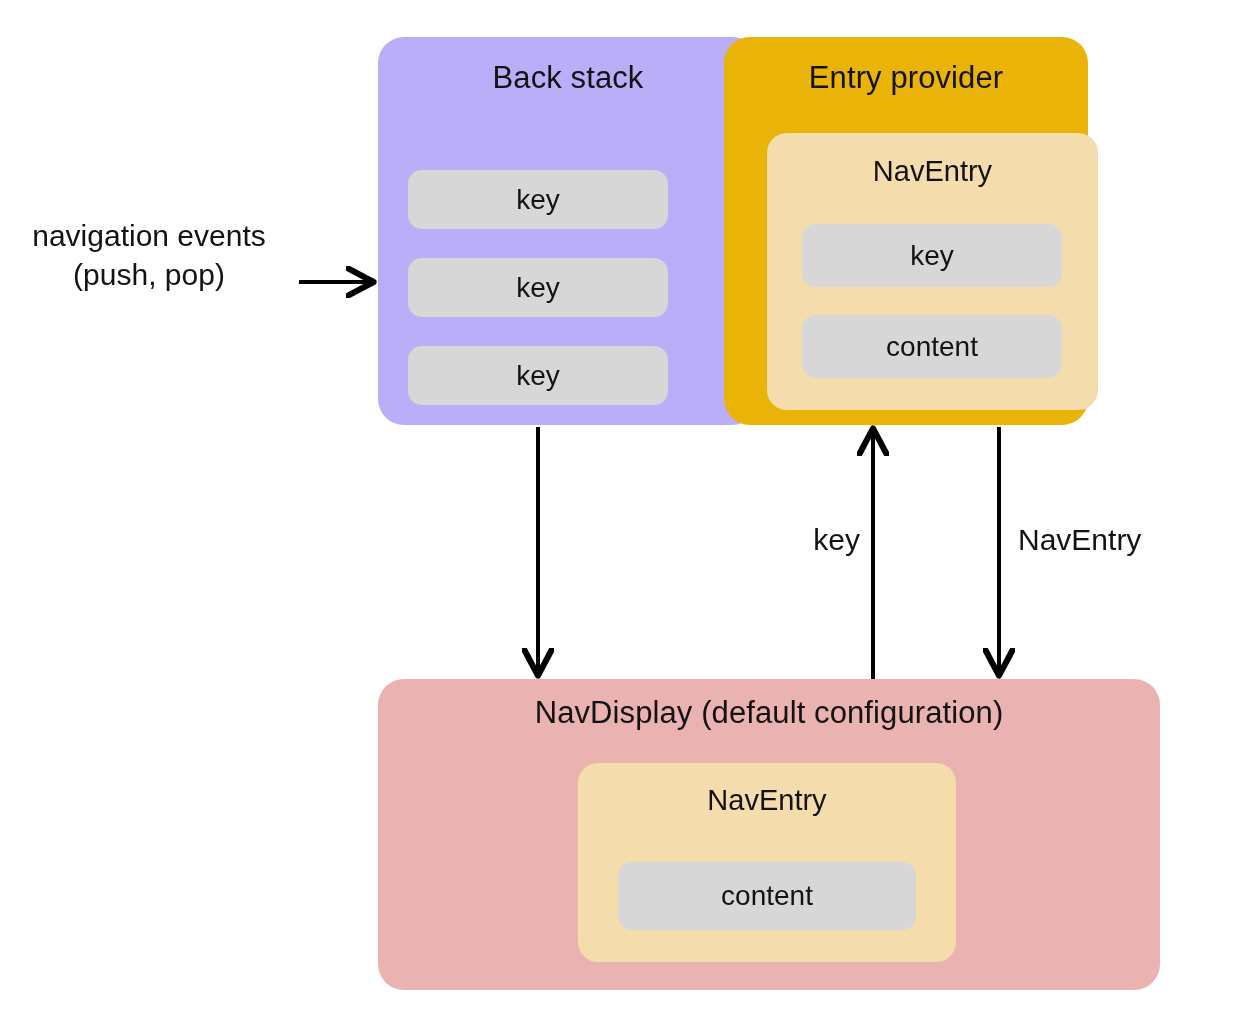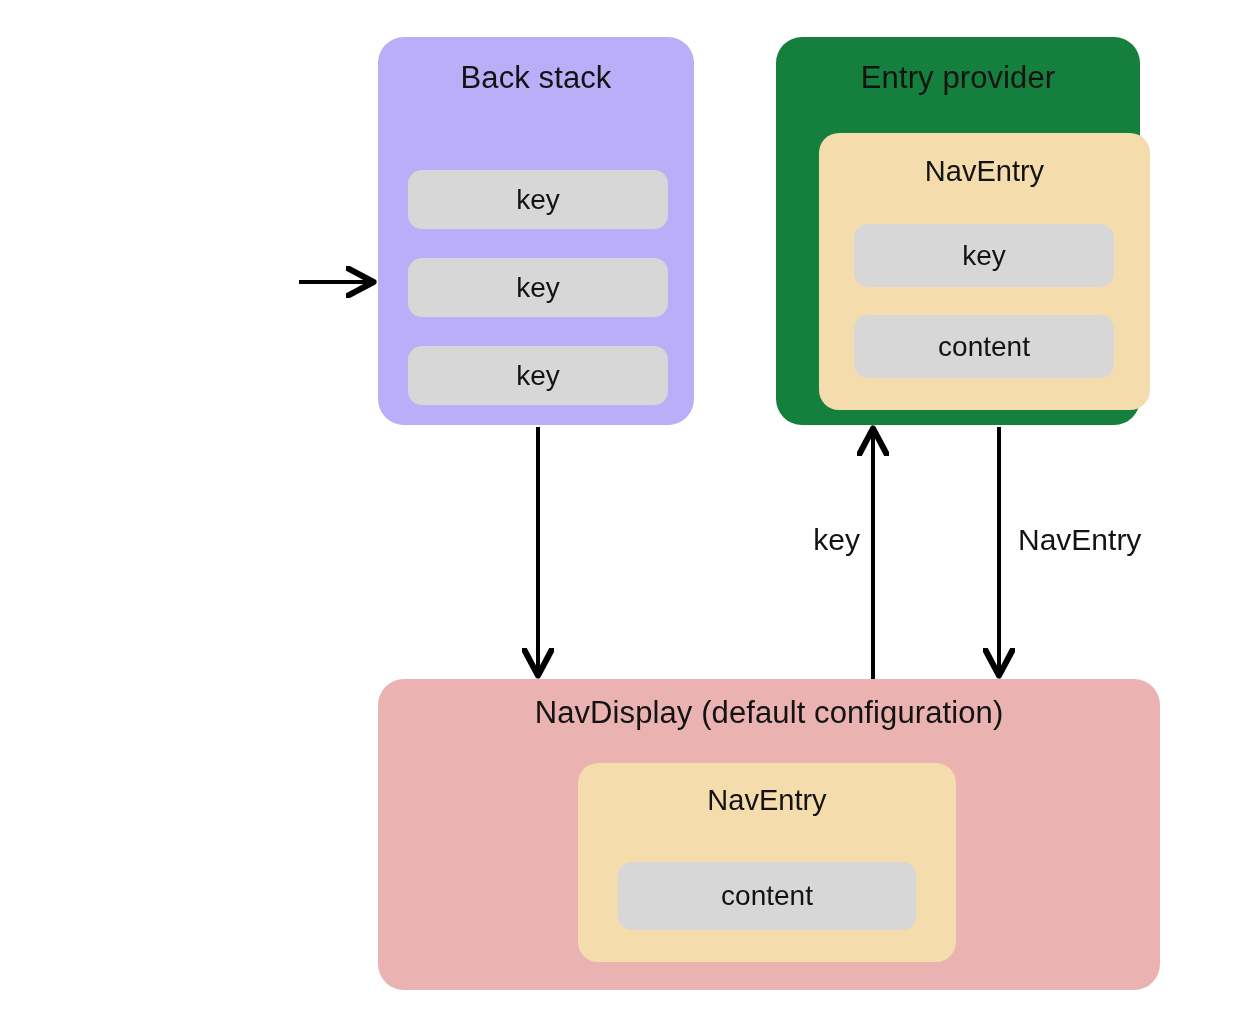--- a/index.html
+++ b/index.html
@@ -30,22 +30,22 @@
     left: 0;
     right: 0;
     text-align: center;
     font-size: 31px;
     line-height: 38px;
     letter-spacing: 0.1px;
     color: #131313;
     white-space: nowrap;
   }
 
-  #backstack-panel   { left: 378px;  top: 37px;  width: 316px; height: 388px; background: #BBAEF8; }
-  #entryprovider-panel { left: 776px; top: 37px; width: 364px; height: 388px; background: #15803d; }
+  #backstack-panel   { left: 378px;  top: 37px;  width: 380px; height: 388px; background: #BBAEF8; }
+  #entryprovider-panel { left: 724px; top: 37px; width: 364px; height: 388px; background: #eab308; }
   #navdisplay-panel  { left: 378px;  top: 679px; width: 782px; height: 311px; background: #EAB2B0; }
 
   
   .naventry-card {
     position: absolute;
     box-sizing: border-box;
     background: #F5DCAC;
     border-radius: 20px;
   }
   #entryprovider-naventry { left: 43px;  top: 96px;  width: 331px; height: 277px; }
@@ -128,20 +128,24 @@
     width: 1238px;
     height: 1011px;
     pointer-events: none;
   }
 </style>
 </head>
 <body>
 
 <div id="canvas">
 
+  <div class="free-label" id="nav-events-label">
+    <span class="l1">navigation events</span>
+    <span class="l2">(push, pop)</span>
+  </div>
 
   <div class="panel" id="backstack-panel">
     <div class="panel-title" style="top:22px;">Back stack</div>
     <div class="pill stack-pill" id="stack-pill-0">key</div>
     <div class="pill stack-pill" id="stack-pill-1">key</div>
     <div class="pill stack-pill" id="stack-pill-2">key</div>
   </div>
 
   <div class="panel" id="entryprovider-panel">
     <div class="panel-title" style="top:22px;">Entry provider</div>

